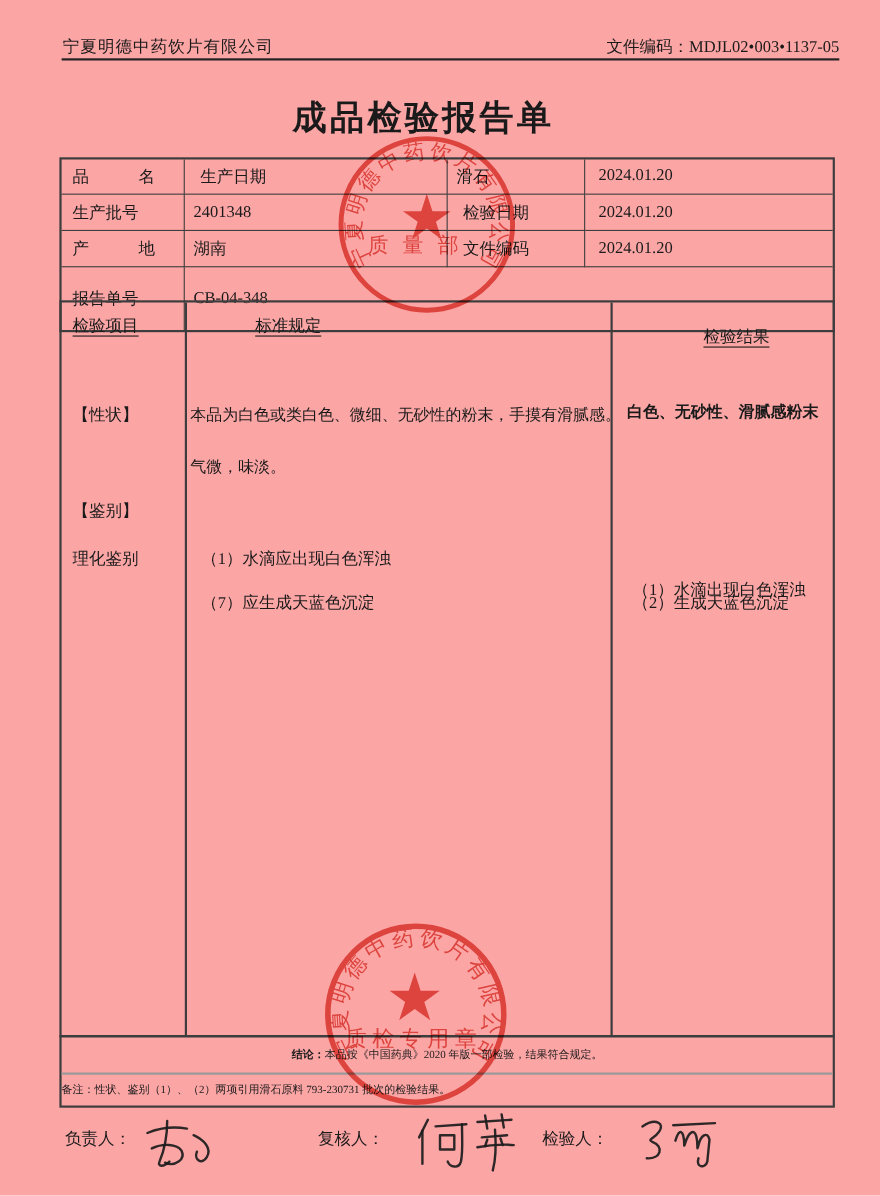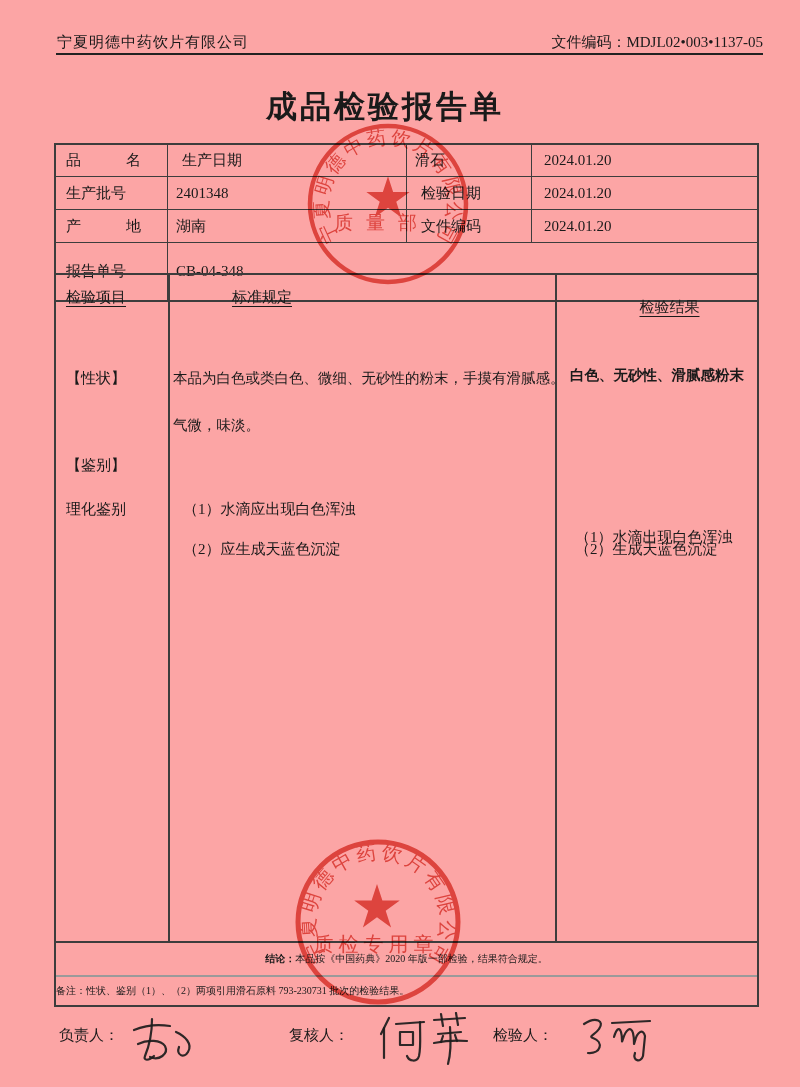--- a/index.html
+++ b/index.html
@@ -101,21 +101,21 @@
     <div class="t head" style="left:501px;top:12px;width:225px;text-align:center;margin-top:10px;">检验结果</div>
 
     <div class="t" style="left:10px;top:93px;">【性状】</div>
     <div class="t long" style="left:117px;top:93px;">本品为白色或类白色、微细、无砂性的粉末，手摸有滑腻感。</div>
     <div class="t long" style="left:117px;top:140px;">气微，味淡。</div>
     <div class="t long" style="left:514px;top:90px;font-weight:bold;">白色、无砂性、滑腻感粉末</div>
 
     <div class="t" style="left:10px;top:180px;">【鉴别】</div>
     <div class="t" style="left:10px;top:224px;">理化鉴别</div>
     <div class="t" style="left:127px;top:224px;">（1）水滴应出现白色浑浊</div>
-    <div class="t" style="left:127px;top:264px;">（2）应生成天蓝色沉淀</div>
+    <div class="t" style="left:127px;top:264px;">（7）应生成天蓝色沉淀</div>
     <div class="t" style="left:519px;top:224px;margin-top:28px;">（1）水滴出现白色浑浊</div>
     <div class="t" style="left:519px;top:264px;">（2）生成天蓝色沉淀</div>
   </div>
 
   <div class="concl-wrap">
     <div class="concl-row">
       <span class="bold">结论：</span>
         <span>本品按《中国药典》2020 年版一部检验，结果符合规定。</span>
     </div>
     <div class="remark-row">

